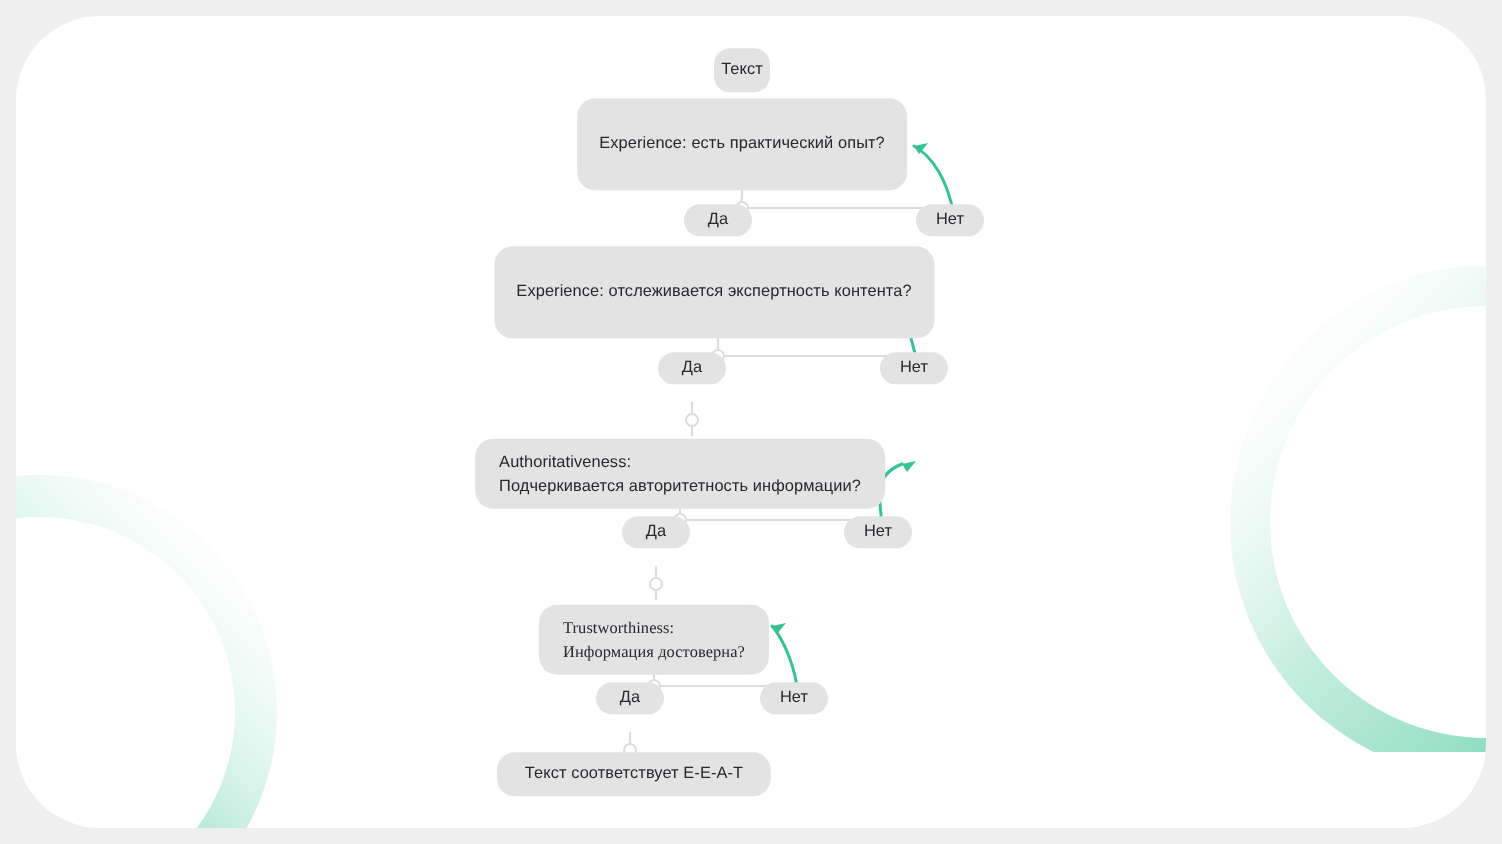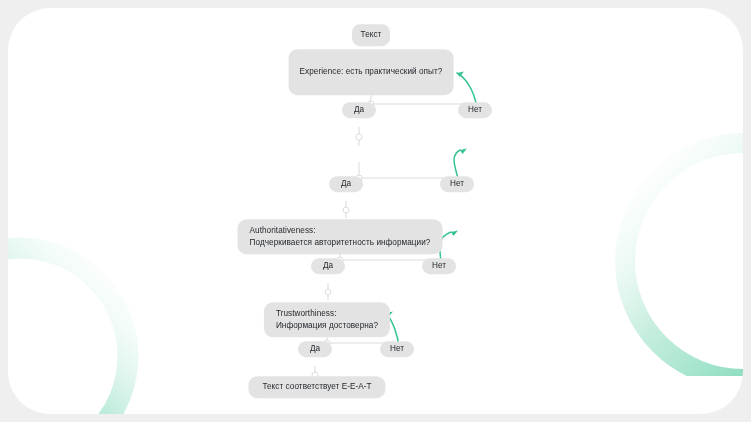--- a/index.html
+++ b/index.html
@@ -86,21 +86,21 @@
   }
   .node.opt {
     font-size: 8.2px;
     padding: 2px 0;
     width: 34px;
     border-radius: 8px;
   }
   .node.start {
     font-size: 8.2px;
     padding: 5px 0;
-    width: 38px;
+    width: 28px;
     border-radius: 8px;
   }
   .node.end {
     font-size: 8.2px;
     padding: 5px 14px;
     border-radius: 9px;
   }
   .junction {
     position: absolute;
     width: 7px;
@@ -198,33 +198,34 @@
     <div class="junction" style="left:307px; top:367px;"></div>
 
     <div class="node start" style="left:363px; top:27px;">Текст</div>
 
     <div class="node q" style="left:363px; top:64px;">Experience: есть практический опыт?</div>
 
     <div class="node opt" style="left:351px; top:102px;">Да</div>
 
     <div class="node opt" style="left:467px; top:102px;">Нет</div>
 
+    <div class="node q" style="left:349px; top:138px;">Experience: отслеживается экспертность контента?</div>
 
     <div class="node opt" style="left:338px; top:176px;">Да</div>
 
     <div class="node opt" style="left:449px; top:176px;">Нет</div>
 
     <div class="node q multi" style="left:332px; top:217px;">Authoritativeness:
 Подчеркивается авторитетность информации?</div>
 
     <div class="node opt" style="left:320px; top:258px;">Да</div>
 
     <div class="node opt" style="left:431px; top:258px;">Нет</div>
 
-    <div class="node q multi" style="left:319px; top:300px;">Trustworthiness:
+    <div class="node q multi" style="left:319px; top:300px;font-family:Liberation Serif, serif;">Trustworthiness:
 Информация достоверна?</div>
 
     <div class="node opt" style="left:307px; top:341px;">Да</div>
 
     <div class="node opt" style="left:389px; top:341px;">Нет</div>
 
     <div class="node end" style="left:309px; top:379px;">Текст соответствует E-E-A-T</div>
 
   </div>
 </div>

